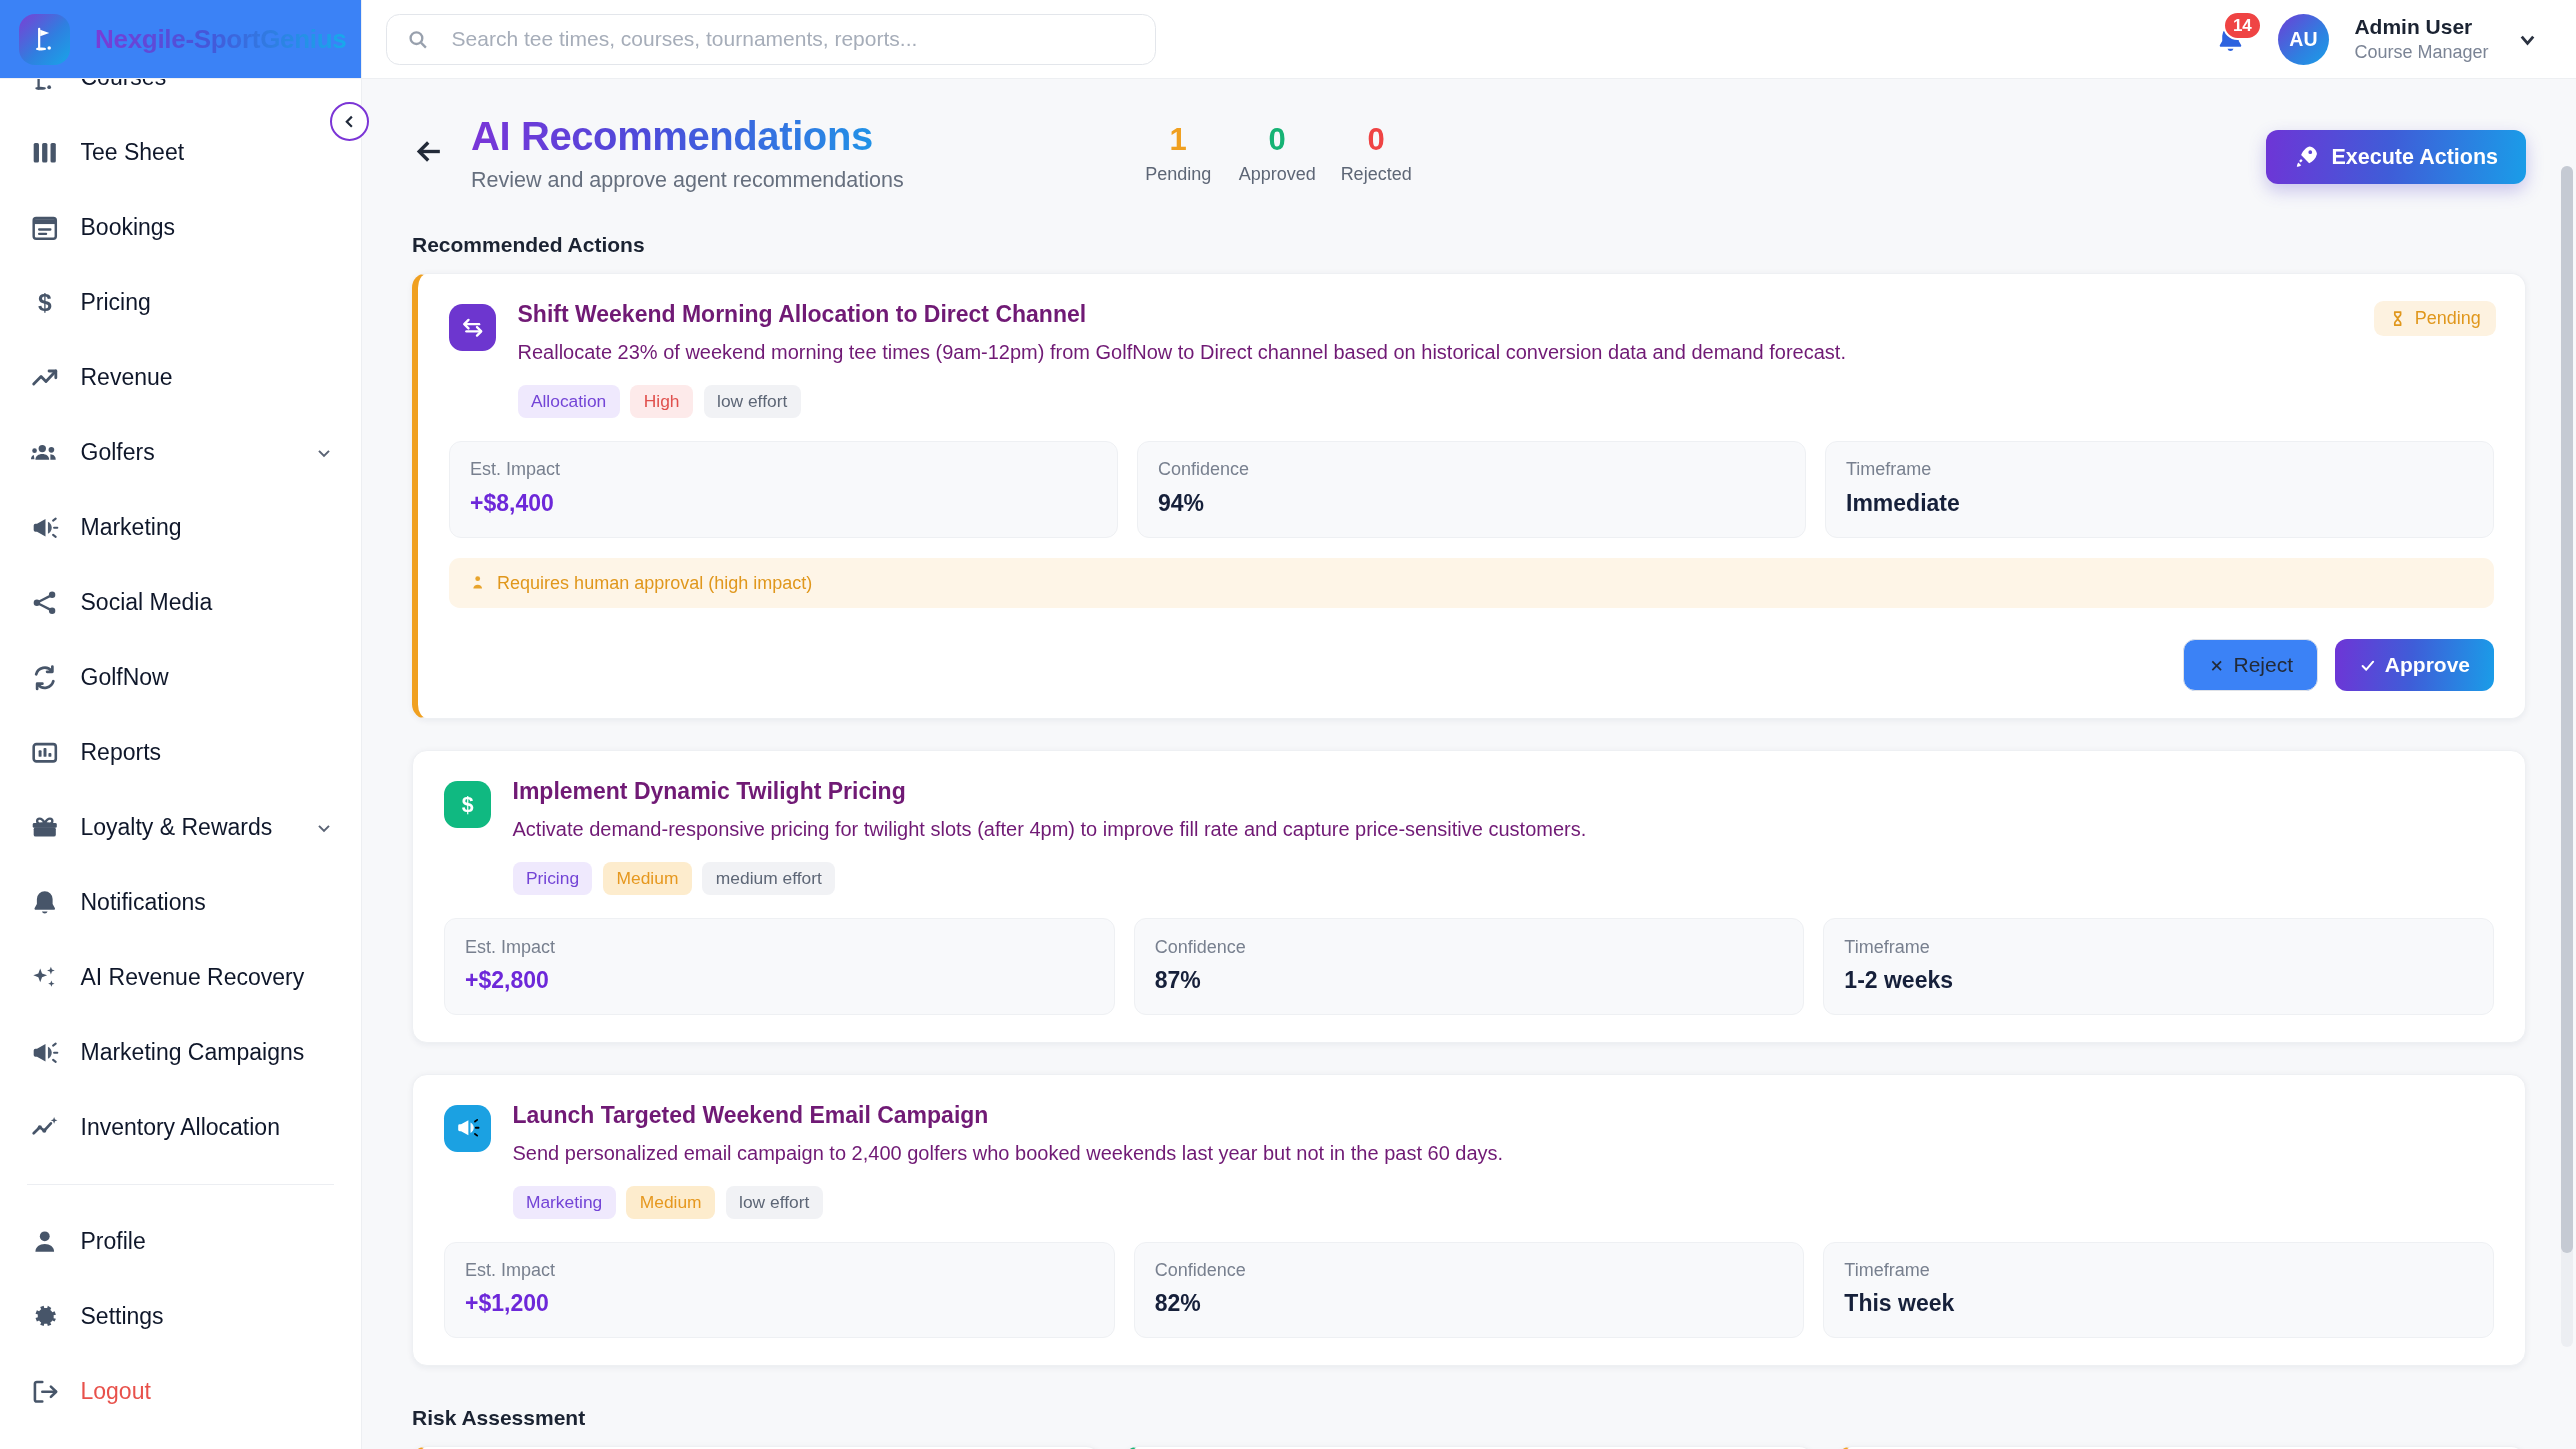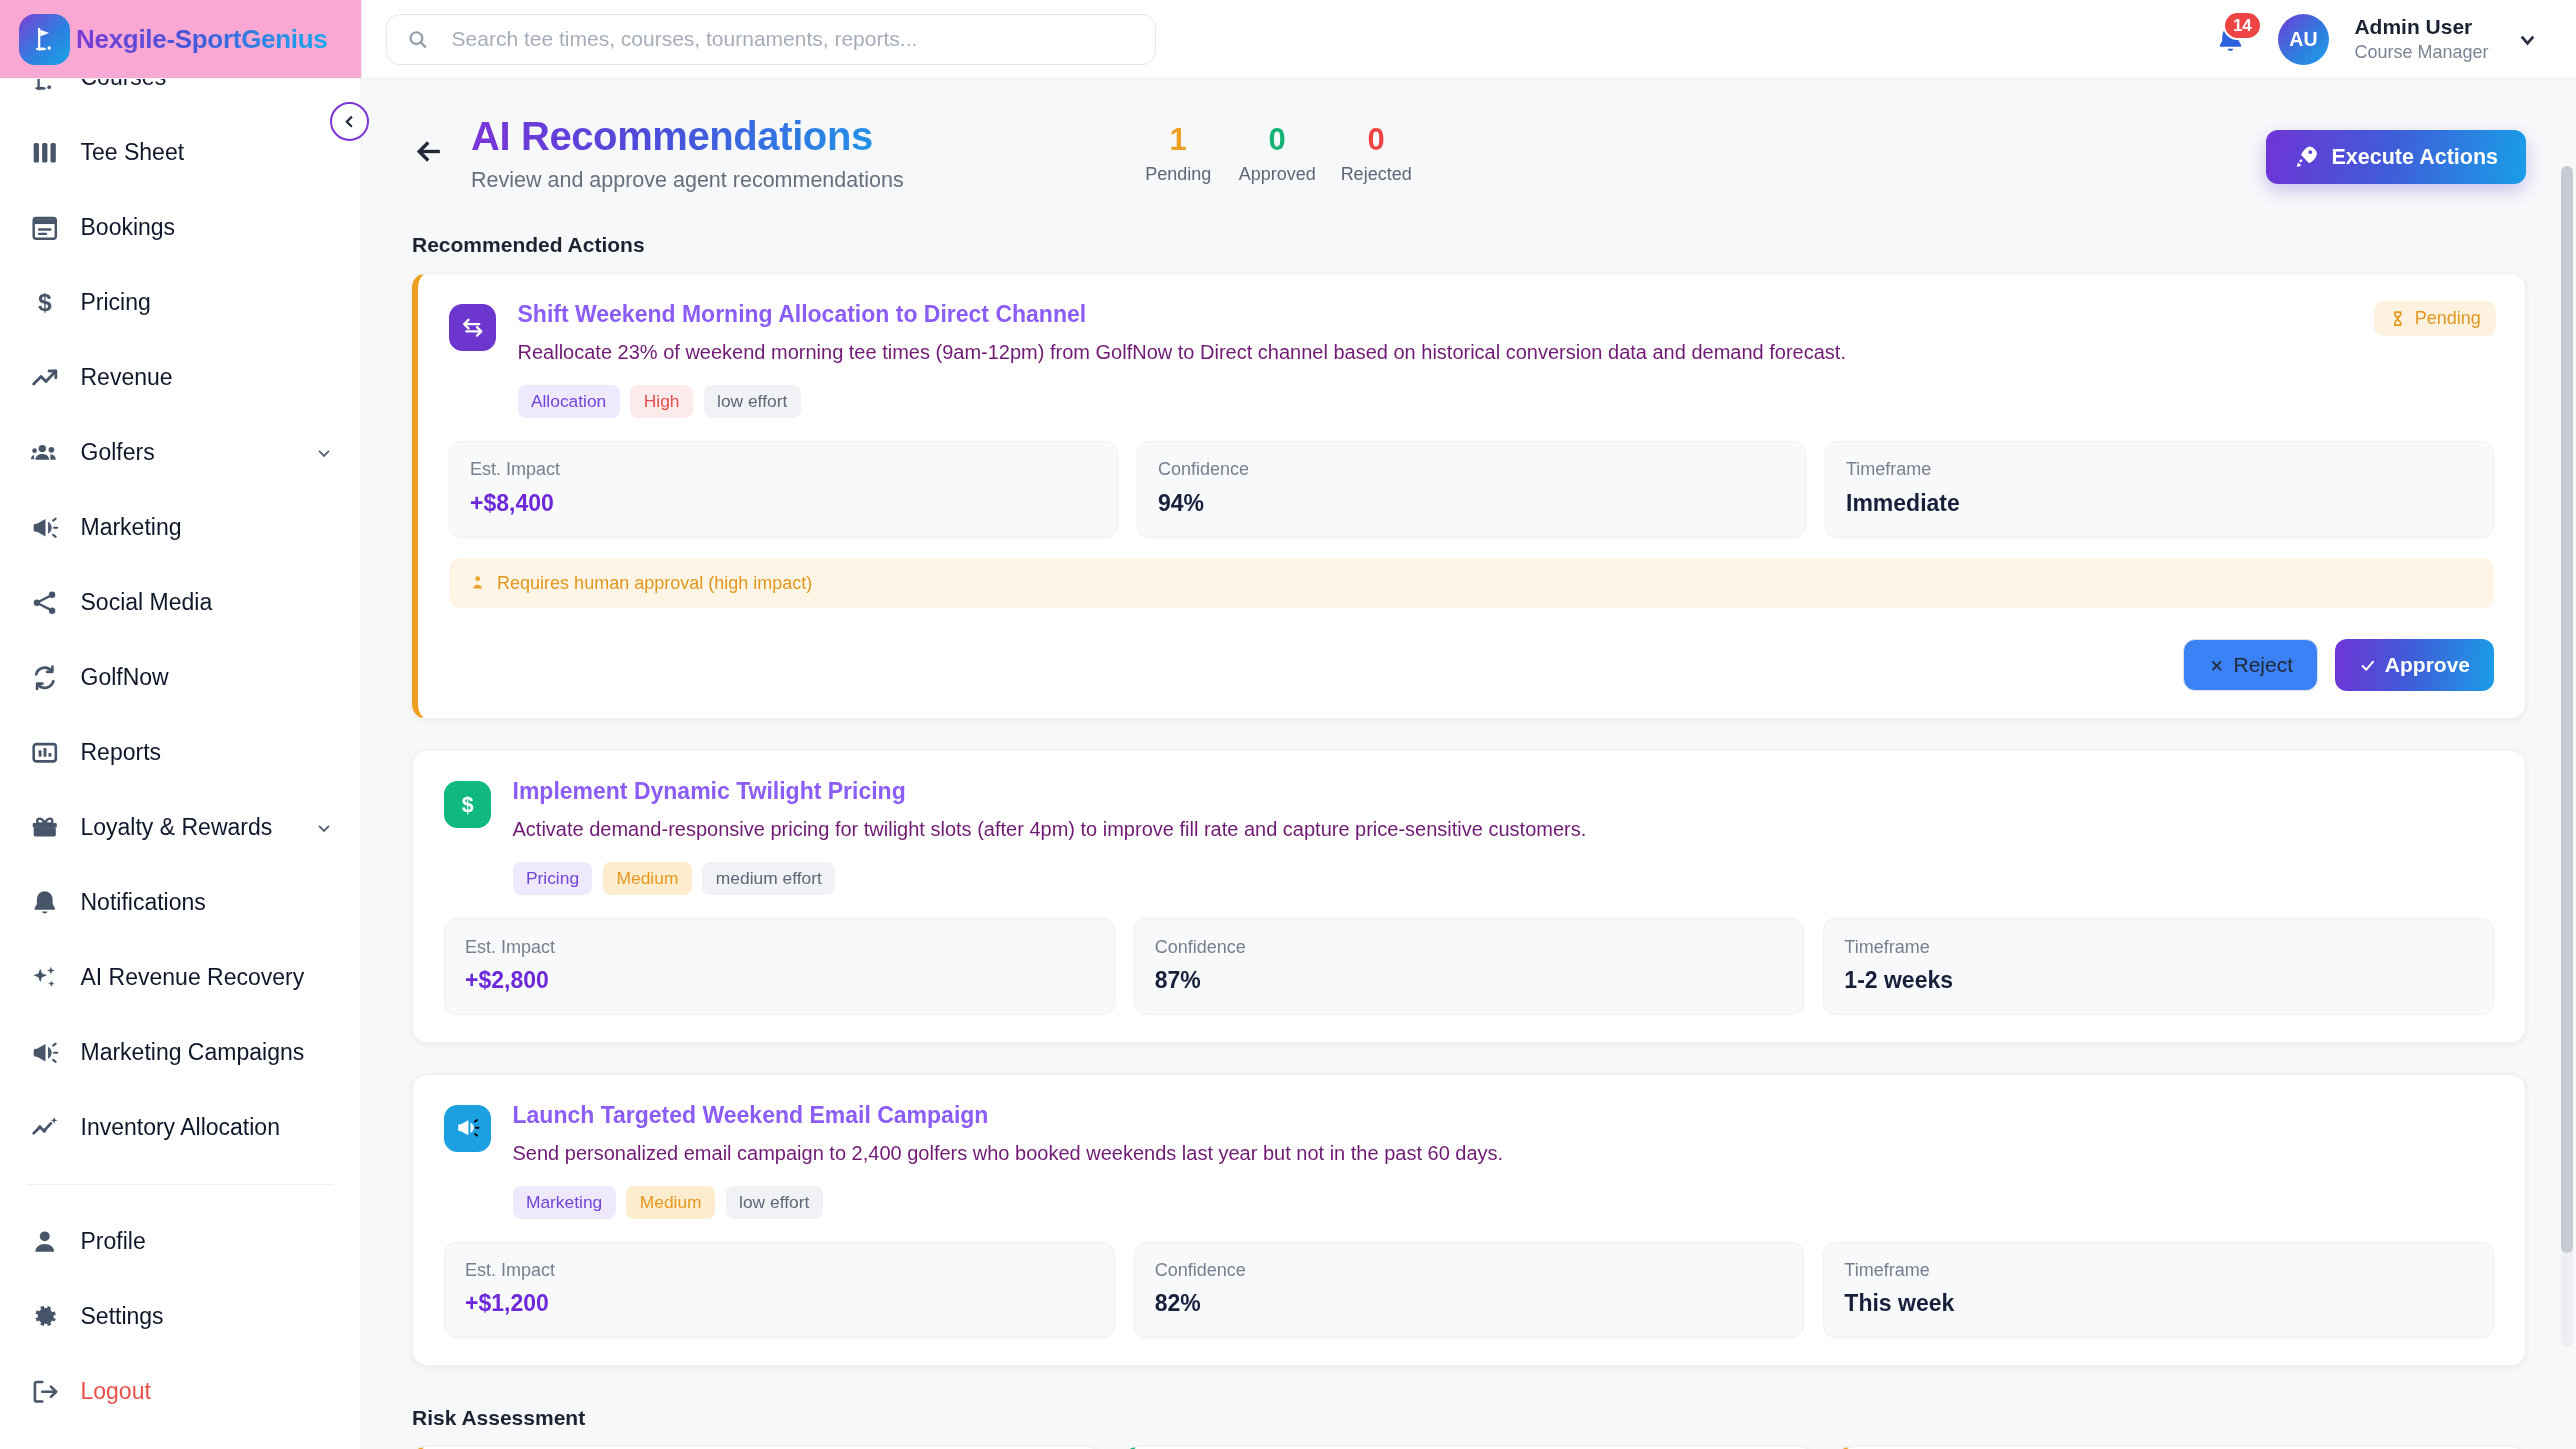--- a/index.html
+++ b/index.html
@@ -12,23 +12,23 @@
   .app { display: flex; width: 2576px; height: 1449px; position: relative; }
 
   
   .sidebar {
     width: 362px; height: 1449px; background: #ffffff;
     border-right: 1.3px solid #edeff2;
     display: flex; flex-direction: column;
     position: relative; flex: 0 0 362px;
   }
   .brand {
-    height: 79px; display: flex; align-items: center; gap: 6px;
+    height: 79px; display: flex; align-items: center; gap: 25px;
     padding-left: 19px; border-bottom: 1.3px solid #f0f1f4;
-    background: #f9a8d4; flex: 0 0 79px;
+    background: #3b82f6; flex: 0 0 79px;
   }
   .brand-logo {
     width: 51px; height: 51px; border-radius: 16px;
     background: linear-gradient(135deg, #7b3fd4 0%, #2f7fe0 55%, #18a5e8 100%);
     display: flex; align-items: center; justify-content: center;
   }
   .brand-name {
     font-size: 26px; font-weight: bold; letter-spacing: -0.3px;
     background: linear-gradient(90deg, #7a3cd6 0%, #4457d9 45%, #17a9ec 100%);
     -webkit-background-clip: text; background-clip: text; color: transparent;
@@ -136,21 +136,21 @@
     padding: 27px 31px 27px 31px;
   }
   .rec-card.pending { border-left: 6.7px solid #f0a020; padding-left: 31px; }
   .rec-top { display: flex; gap: 21.5px; align-items: flex-start; }
   .rec-ico {
     width: 47px; height: 47px; border-radius: 13.4px; flex: 0 0 47px;
     display: flex; align-items: center; justify-content: center; margin-top: 2.7px;
   }
   .rec-ico svg { width: 25.5px; height: 25.5px; fill: #fff; }
   .rec-body { flex: 1 1 auto; min-width: 0; }
-  .rec-title { font-size: 23px; font-weight: bold; color: #8b5cf6; }
+  .rec-title { font-size: 23px; font-weight: bold; color: #701a75; }
   .rec-desc { font-size: 20px; color: #701a75; margin-top: 10.7px; line-height: 1.35; }
   .tags { display: flex; gap: 10.7px; margin-top: 19px; }
   .tag { font-size: 17.4px; padding: 6px 13.4px; border-radius: 8px; white-space: nowrap; }
   .tag.cat { background: #efe9fd; color: #7344d6; }
   .tag.pri-high { background: #fdeaea; color: #e0504d; }
   .tag.pri-med { background: #fdeccd; color: #e6981f; }
   .tag.effort { background: #f1f2f5; color: #5d6676; }
   .status-pill {
     position: absolute; right: 29.5px; top: 27px;
     background: #fdf2e0; color: #e0971c; font-size: 18px;

